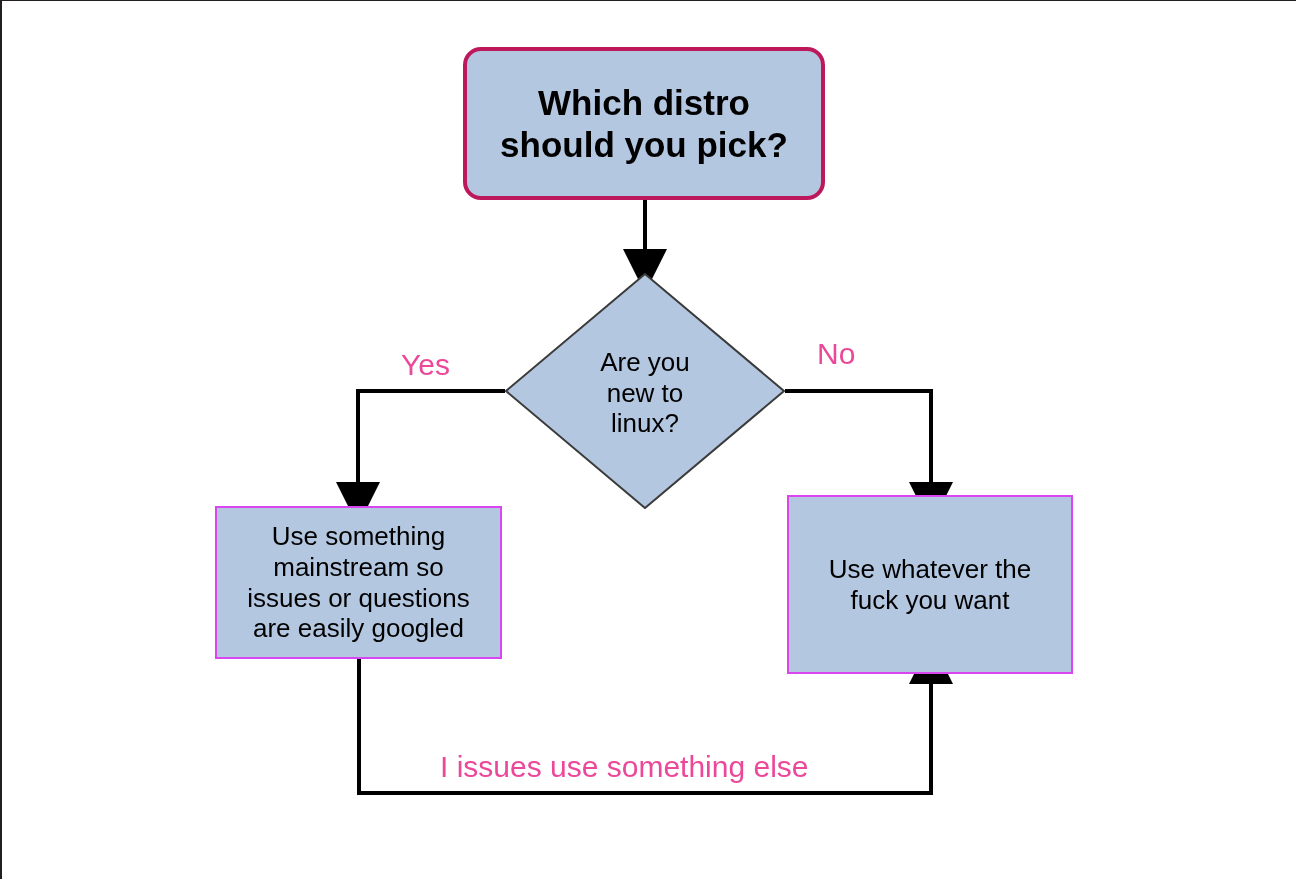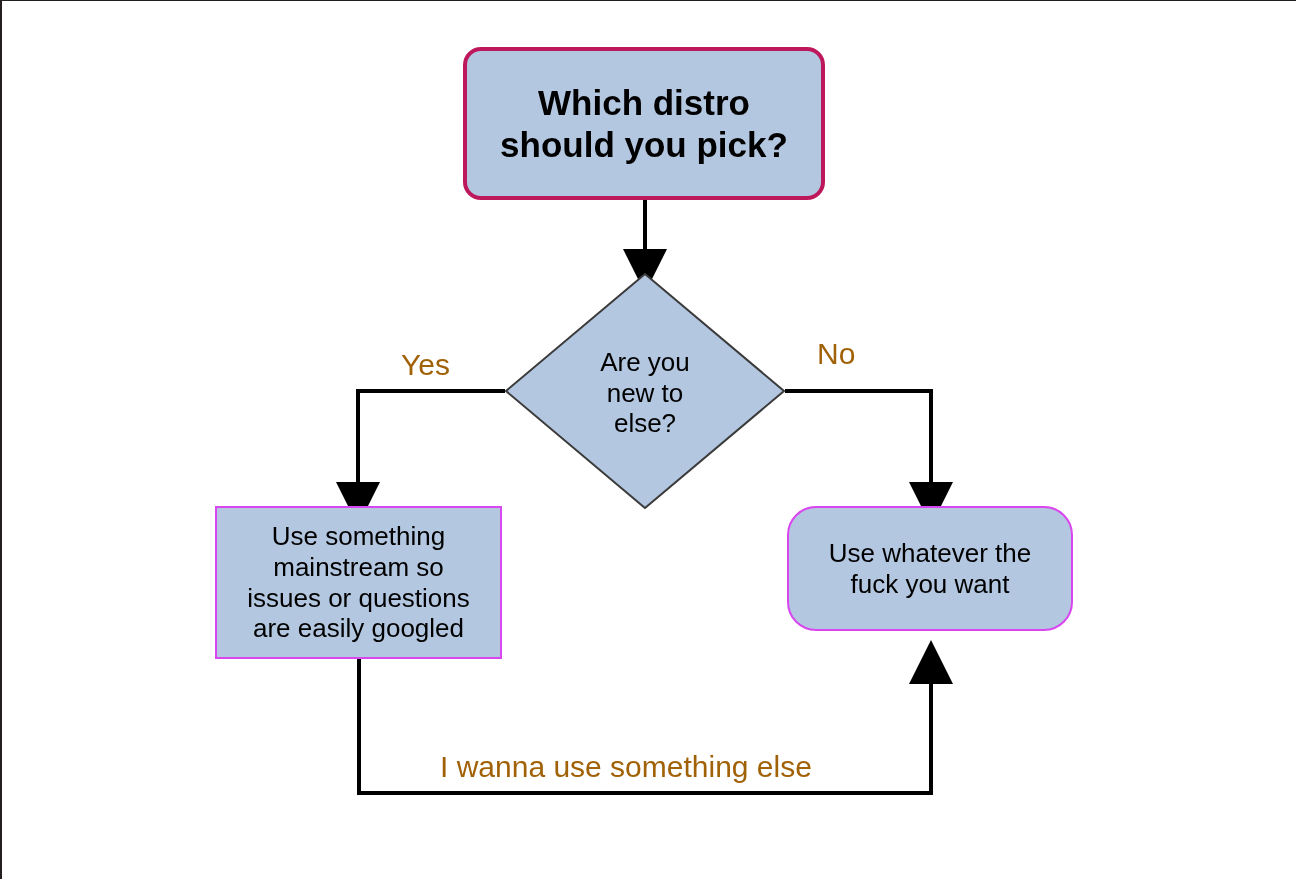--- a/index.html
+++ b/index.html
@@ -89,31 +89,30 @@
   }
   #node-left {
     left: 213px;
     top: 505px;
     width: 287px;
     height: 153px;
     font-size: 26px;
   }
   #node-right {
     left: 785px;
-    top: 505px;
+    top: 494px;
     width: 286px;
-    height: 125px;
+    height: 179px;
     font-size: 26px;
-    border-radius: 29px;
   }
 
   
   .edge-label {
     position: absolute;
-    color: #a16207;
+    color: #ec4899;
     font-size: 30px;
     white-space: nowrap;
     z-index: 4;
     background: transparent;
   }
   #label-yes {
     left: 399px;
     top: 347px;
   }
   #label-no {
@@ -160,32 +159,32 @@
     <div class="node-text">Which distro
 should you pick?</div>
   </div>
 
   <div class="node" id="node-decision">
     <svg class="diamond-shape" viewBox="0 0 280 236" preserveAspectRatio="none" xmlns="http://www.w3.org/2000/svg">
       <polygon points="140,1 279,118 140,235 1,118" fill="#b4c7e0" stroke="#3b3b3b" stroke-width="2"></polygon>
     </svg>
     <div class="node-text">Are you
 new to
-else?</div>
+linux?</div>
   </div>
 
   <div class="node rect-node" id="node-left">
     <div class="node-text">Use something
 mainstream so
 issues or questions
 are easily googled</div>
   </div>
 
   <div class="node rect-node" id="node-right">
     <div class="node-text">Use whatever the
 fuck you want</div>
   </div>
 
   <div class="edge-label" id="label-yes">Yes</div>
   <div class="edge-label" id="label-no">No</div>
-  <div class="edge-label" id="label-loop">I wanna use something else</div>
+  <div class="edge-label" id="label-loop">I issues use something else</div>
 
 </div>
 
 </body></html>

